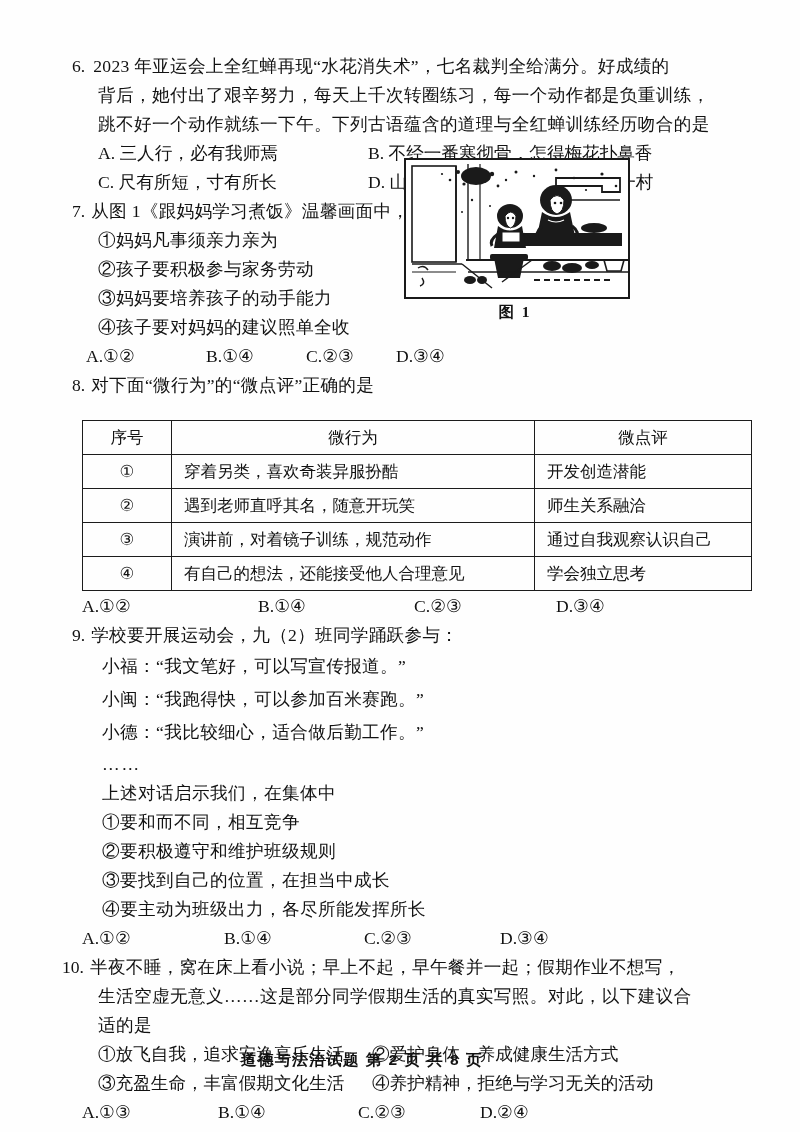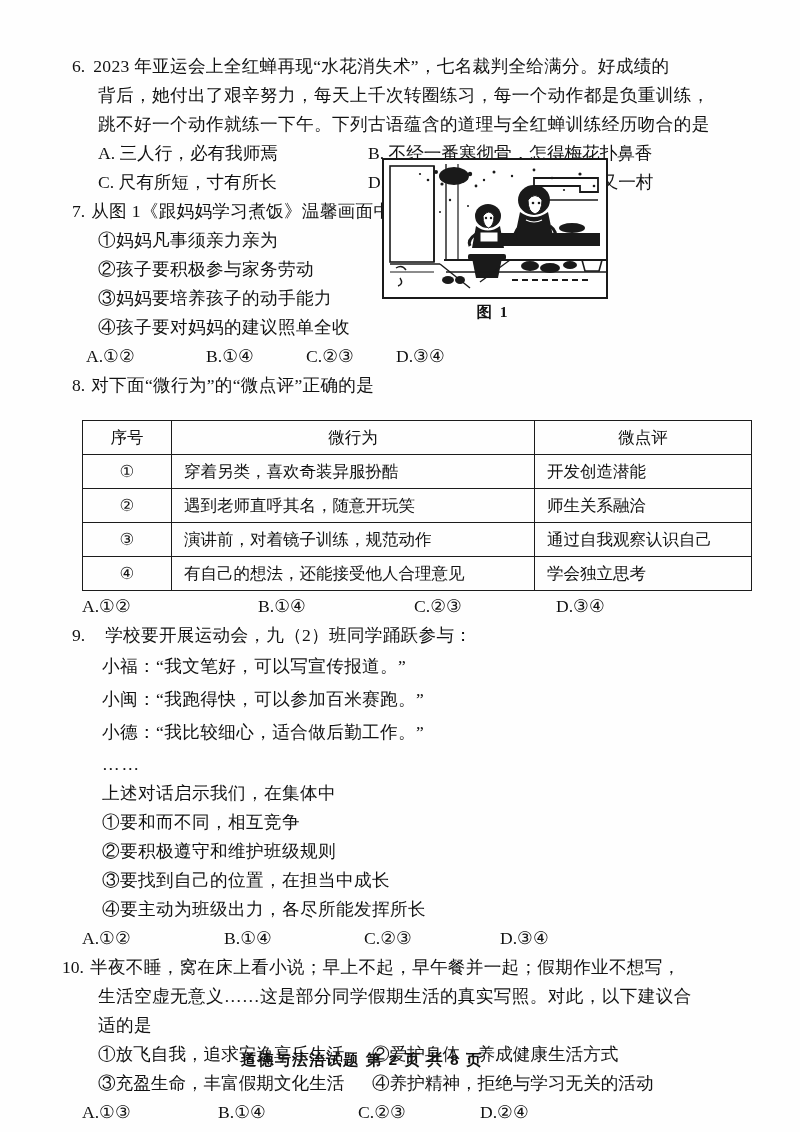--- a/index.html
+++ b/index.html
@@ -84,21 +84,21 @@
     line-height: 29px;
   }
   .opts2 .opt {
     position: absolute;
     white-space: pre;
   }
 
   
   .figure-wrap {
     position: absolute;
-    left: 382px;
+    left: 404px;
     top: 158px;
     width: 240px;
   }
   .figure-box {
     width: 222px;
     height: 137px;
     border: 2px solid #1a1a1a;
     background: #ffffff;
     position: relative;
     overflow: hidden;
@@ -236,21 +236,21 @@
         <span class="opt" style="left:10px;">A.①②</span>
         <span class="opt" style="left:186px;">B.①④</span>
         <span class="opt" style="left:342px;">C.②③</span>
         <span class="opt" style="left:484px;">D.③④</span>
       </div>
     </div>
 
     <div class="q">
       <div class="qnum-line">
         <span class="qnum">9.</span>
-        <span class="qtext" style="padding-left:4px;margin-left:14px;">学校要开展运动会，九（2）班同学踊跃参与：</span>
+        <span class="qtext" style="padding-left:4px;">学校要开展运动会，九（2）班同学踊跃参与：</span>
       </div>
       <div class="line indent2" style="line-height:33px;">小福：“我文笔好，可以写宣传报道。”</div>
       <div class="line indent2" style="line-height:33px;">小闽：“我跑得快，可以参加百米赛跑。”</div>
       <div class="line indent2" style="line-height:33px;">小德：“我比较细心，适合做后勤工作。”</div>
       <div class="line indent2 dots" style="line-height:30px;">……</div>
       <div class="line indent2">上述对话启示我们，在集体中</div>
       <div class="line indent2">①要和而不同，相互竞争</div>
       <div class="line indent2">②要积极遵守和维护班级规则</div>
       <div class="line indent2">③要找到自己的位置，在担当中成长</div>
       <div class="line indent2">④要主动为班级出力，各尽所能发挥所长</div>

